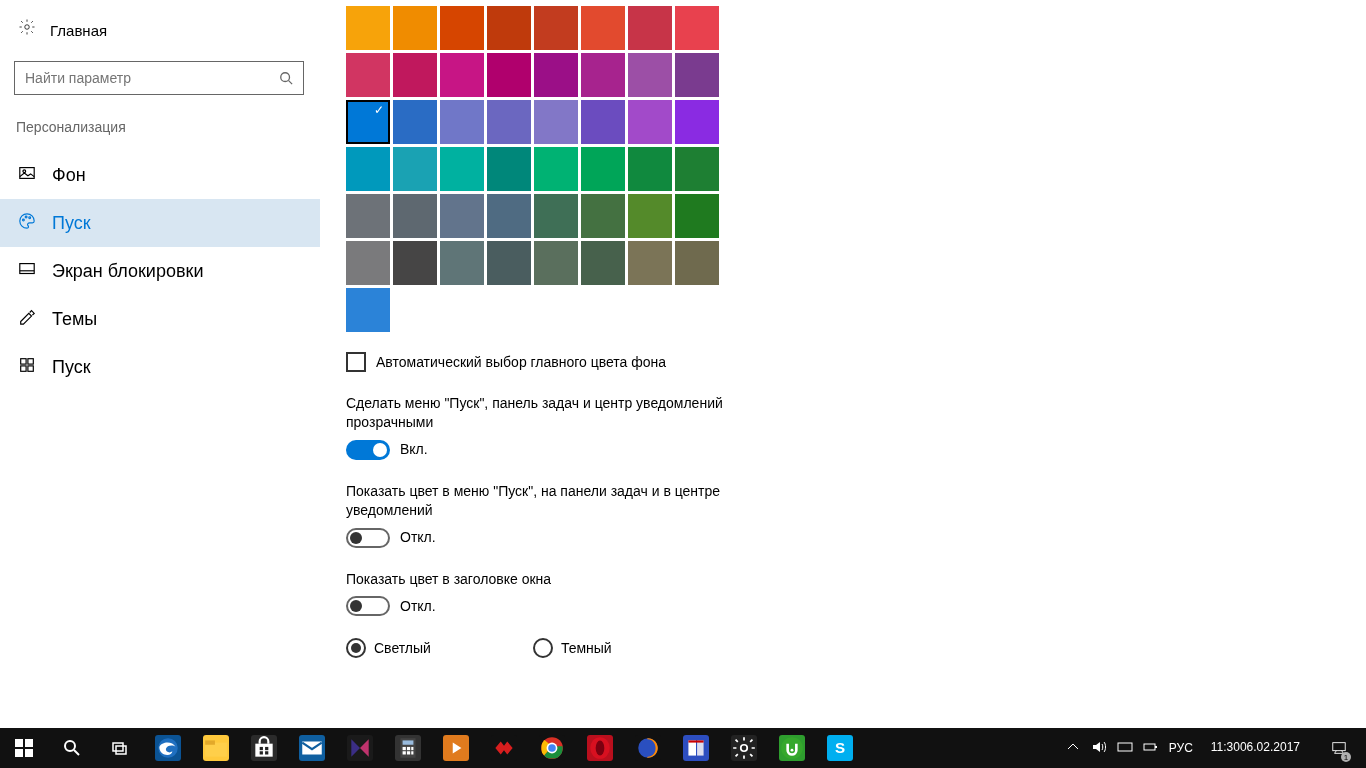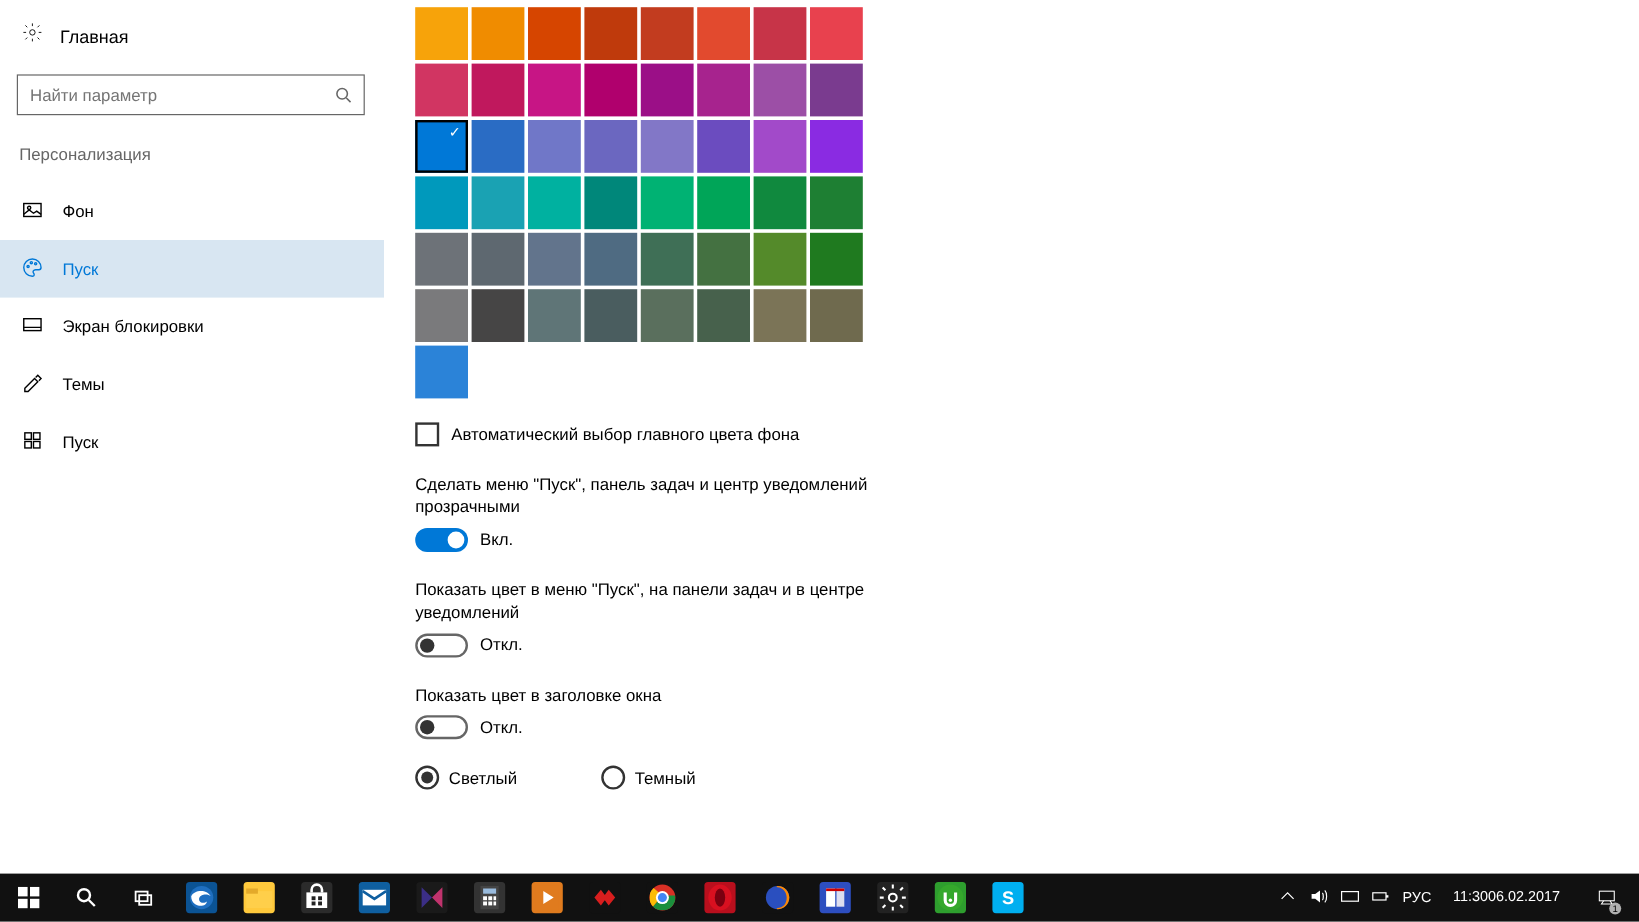--- a/index.html
+++ b/index.html
@@ -11,42 +11,42 @@
 .titlebar .ctl svg { width: 10px; height: 10px; stroke: #000; stroke-width: 1; fill: none; }
 .body { flex: 1; display: flex; overflow: hidden; }
 .sidebar { width: 320px; padding: 10px 0 0 0; }
 .home { display: flex; align-items: flex-end; gap: 14px; padding: 8px 18px; font-size: 15px; }
 .home svg { width: 18px; height: 18px; stroke: #000; fill: none; }
 .searchbox { margin: 14px 18px 18px 14px; width: 290px; height: 34px; border: 1px solid #666; display: flex; align-items: center; }
 .searchbox input { flex: 1; border: none; outline: none; padding: 0 10px; font-size: 14px; background: transparent; }
 .searchbox .sicon { width: 34px; display: flex; align-items: center; justify-content: center; }
 .searchbox .sicon svg { width: 14px; height: 14px; stroke: #666; fill: none; stroke-width: 1.5; }
 .group-title { padding: 6px 18px 16px 16px; font-size: 14px; color: #666; }
-.navitem { display: flex; align-items: center; gap: 16px; padding: 0 18px; height: 48px; font-size: 14px; color: #000; }
+.navitem { display: flex; align-items: center; gap: 16px; padding: 0 18px; height: 48px; font-size: 18px; color: #000; }
 .navitem svg { width: 18px; height: 18px; stroke: #000; fill: none; stroke-width: 1.3; }
 .navitem.selected { background: #d8e6f2; color: #0078d7; }
 .navitem.selected svg { stroke: #0078d7; }
 .content { flex: 1; padding: 6px 20px 0 26px; overflow: hidden; }
 .palette { display: grid; grid-template-columns: repeat(8, 44px); grid-auto-rows: 44px; gap: 3px; }
 .swatch { width: 44px; height: 44px; position: relative; }
 .swatch.selected { border: 2px solid #000; }
 .swatch.selected::after { content: "✓"; position: absolute; right: 4px; top: 1px; font-size: 12px; color: #fff; }
 .recent-row { margin-top: 3px; }
 .recent-row .swatch { width: 44px; height: 44px; }
 .checkbox-row { margin-top: 20px; display: flex; align-items: center; gap: 10px; font-size: 14px; }
 .checkbox-row .box { width: 20px; height: 20px; border: 2px solid #333; }
 .setting { margin-top: 22px; font-size: 14px; max-width: 420px; line-height: 1.35; }
 .setting .label { margin-bottom: 8px; }
 .toggle-row { display: flex; align-items: center; gap: 10px; margin-top: 6px; }
 .toggle { width: 44px; height: 20px; border-radius: 10px; position: relative; }
 .toggle.on { background: #0078d7; }
 .toggle.on .knob { position: absolute; right: 3px; top: 3px; width: 14px; height: 14px; border-radius: 50%; background: #fff; }
 .toggle.off { background: #fff; border: 2px solid #666; }
 .toggle.off .knob { position: absolute; left: 2px; top: 2px; width: 12px; height: 12px; border-radius: 50%; background: #333; }
-.radio-row { display: flex; gap: 70px; margin-top: 10px; font-size: 14px; }
+.radio-row { display: flex; gap: 102px; margin-top: 10px; font-size: 14px; }
 .radio { display: flex; align-items: center; gap: 8px; }
 .radio .circle { width: 20px; height: 20px; border: 2px solid #333; border-radius: 50%; position: relative; }
 .radio.checked .circle::after { content: ""; position: absolute; left: 3px; top: 3px; width: 10px; height: 10px; background: #333; border-radius: 50%; }
 
 .taskbar { position: absolute; left: 0; bottom: 0; width: 1366px; height: 40px; background: #111; display: flex; align-items: center; color: #fff; font-size: 12px; }
 .taskbar .tb-btn { width: 48px; height: 40px; display: flex; align-items: center; justify-content: center; }
 .taskbar .tb-btn svg { width: 18px; height: 18px; }
 .taskbar .apps { display: flex; }
 .taskbar .app { width: 48px; height: 40px; display: flex; align-items: center; justify-content: center; }
 .taskbar .app .tile { width: 26px; height: 26px; border-radius: 3px; display: flex; align-items: center; justify-content: center; font-size: 14px; font-weight: bold; }

